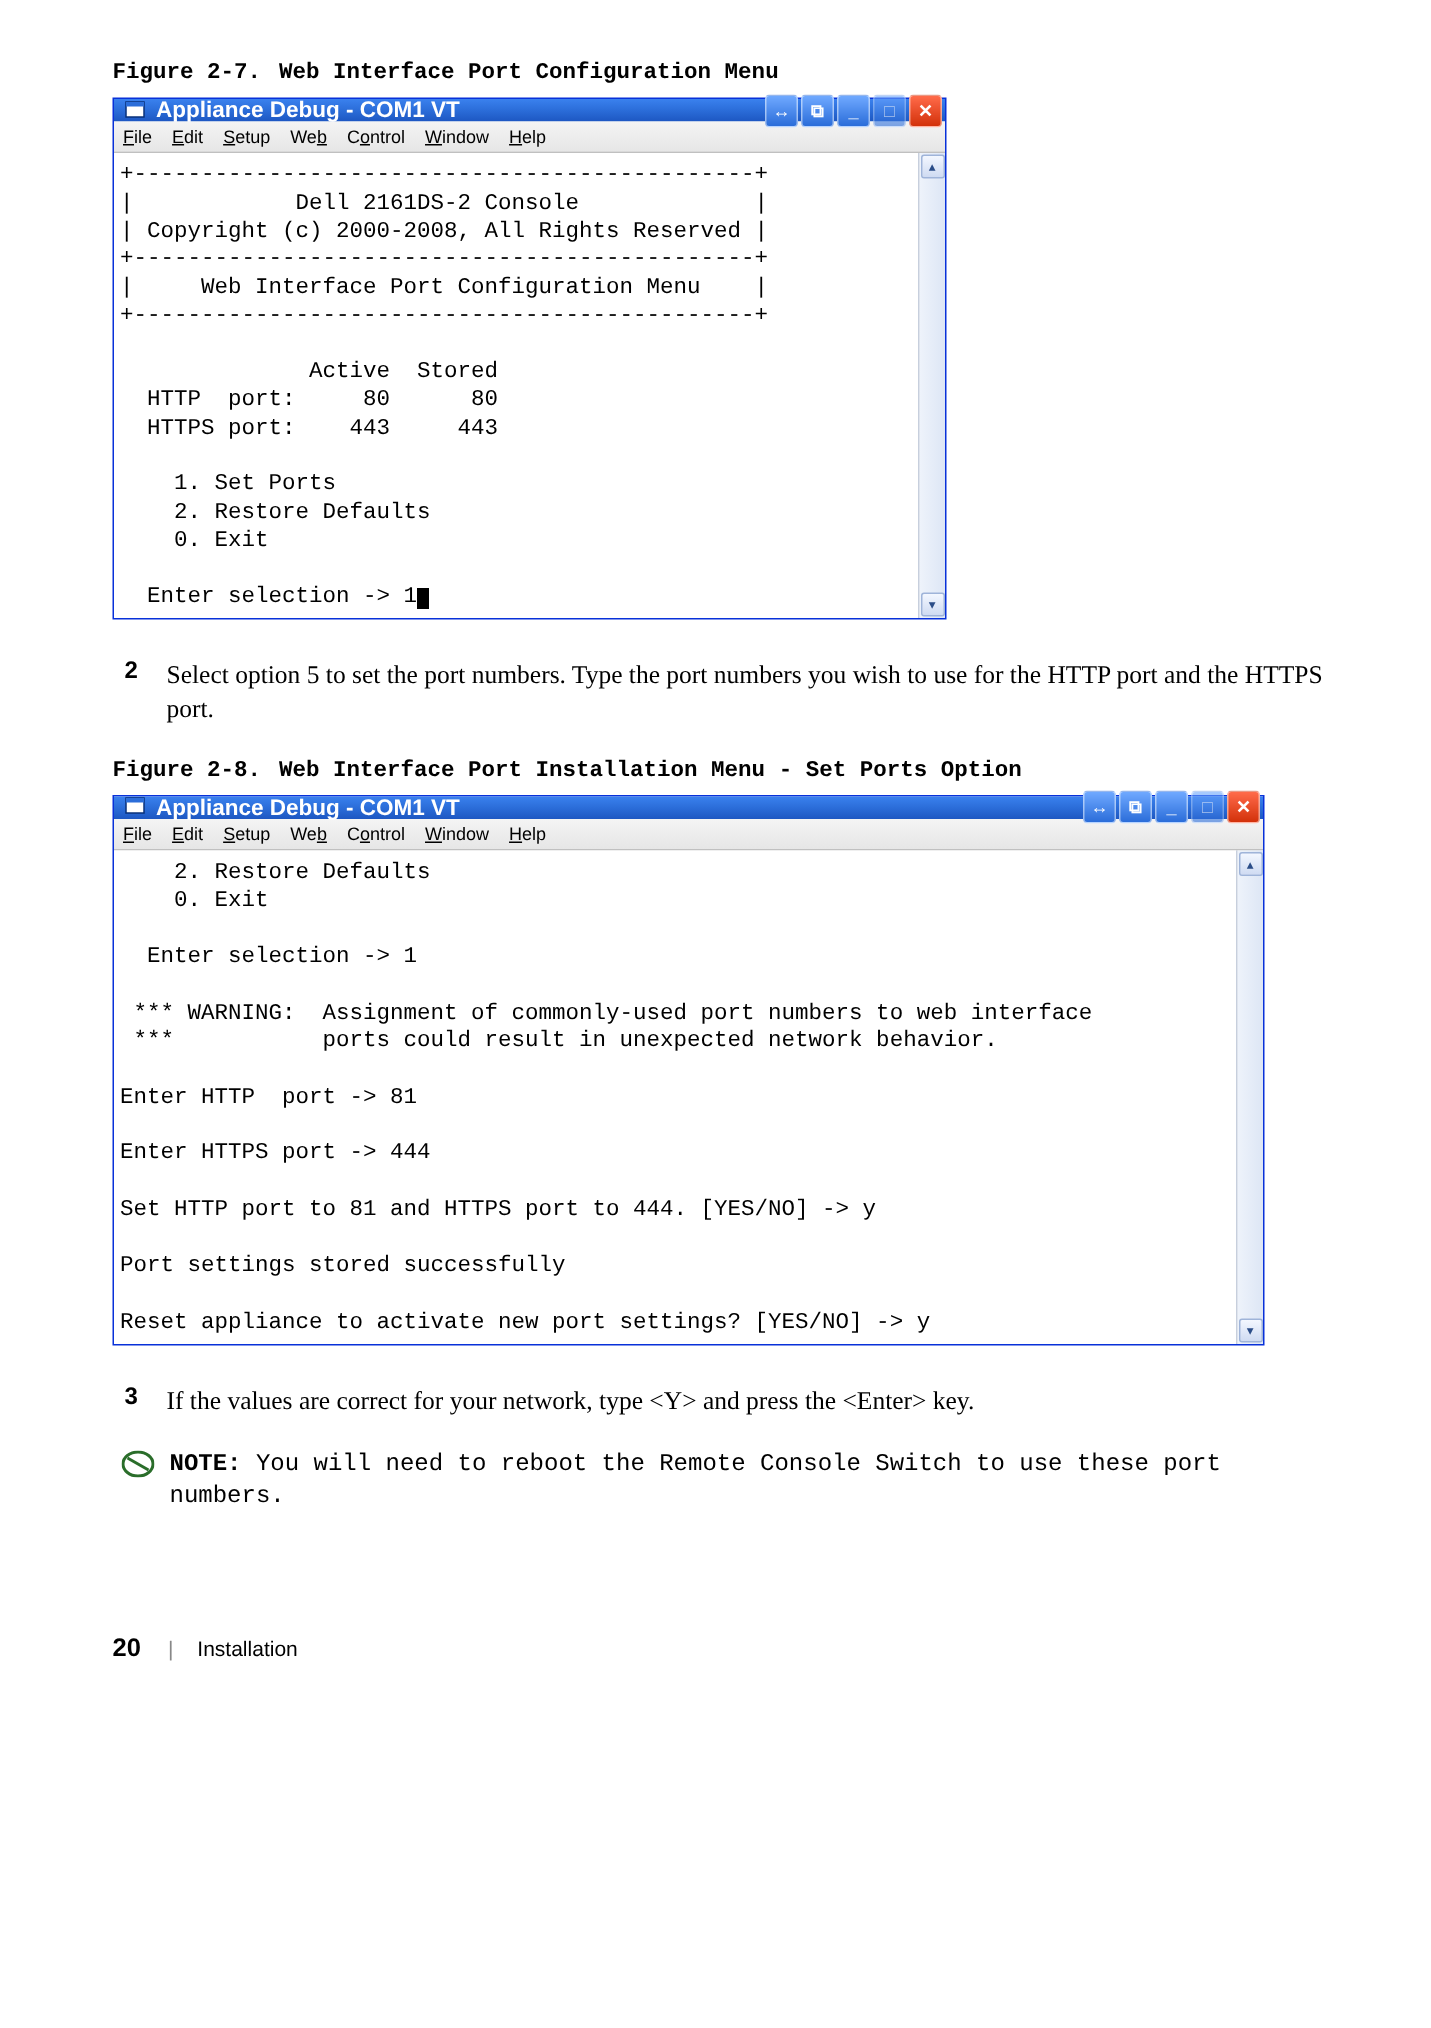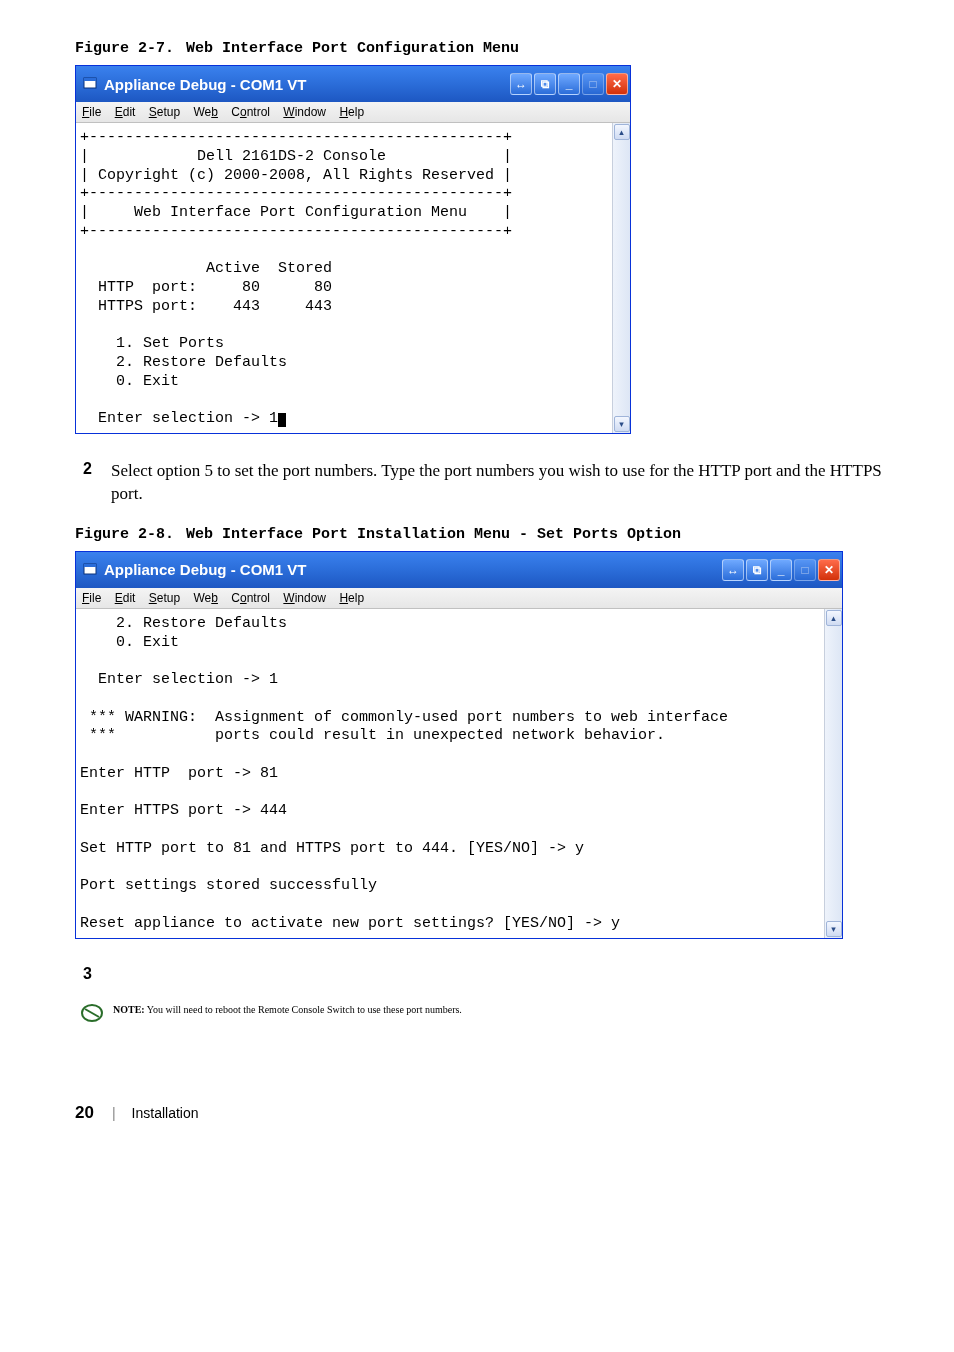--- a/index.html
+++ b/index.html
@@ -25,21 +25,21 @@
     background: #fff;
     display: inline-block;
     margin-bottom: 16px;
   }
   .xp-title {
     background: linear-gradient(to bottom, #3a81ee 0%, #2b6dd9 50%, #1d57c2 100%);
     color: #fff;
     font-family: Tahoma, Arial, sans-serif;
     font-weight: bold;
     font-size: 15px;
-    height: 36px;
+    height: 15px;
     display: flex;
     align-items: center;
     padding: 0 2px 0 6px;
   }
   .xp-title .title-icon {
     width: 16px; height: 16px;
     margin-right: 6px;
     display: inline-flex;
     align-items: center;
     justify-content: center;
@@ -133,22 +133,22 @@
     line-height: 1.35;
   }
 
   
   .note { display: flex; margin: 8px 0 80px 4px; align-items: flex-start; }
   .note-icon {
     width: 26px; height: 20px; flex-shrink:0;
     display:flex; align-items:center; justify-content:center;
   }
   .note-text {
-    font-family: Liberation Serif, serif;
-    font-size: 10px;
+    font-family: Liberation Mono, monospace;
+    font-size: 16px;
     line-height: 1.35;
     margin-left: 8px;
   }
   .note-text b { font-weight: bold; }
 
   
   .footer {
     display: flex;
     align-items: center;
     font-family: Arial, Helvetica, sans-serif;
@@ -283,20 +283,21 @@
       <div class="scroll-arrow">▴</div>
       <div style="flex:1"></div>
       <div class="scroll-arrow">▾</div>
     </div>
   </div>
 </div>
 
 
 <div class="step">
   <div class="num">3</div>
+  <div class="body">If the values are correct for your network, type &lt;Y&gt; and press the &lt;Enter&gt; key.</div>
 </div>
 
 
 <div class="note">
   <span class="note-icon">
     <svg width="22" height="18" viewBox="0 0 22 18">
       <ellipse cx="11" cy="9" rx="10" ry="8" fill="none" stroke="#2a6d2a" stroke-width="2"></ellipse>
       <path d="M4 5 L18 13" stroke="#2a6d2a" stroke-width="2"></path>
     </svg>
   </span>

